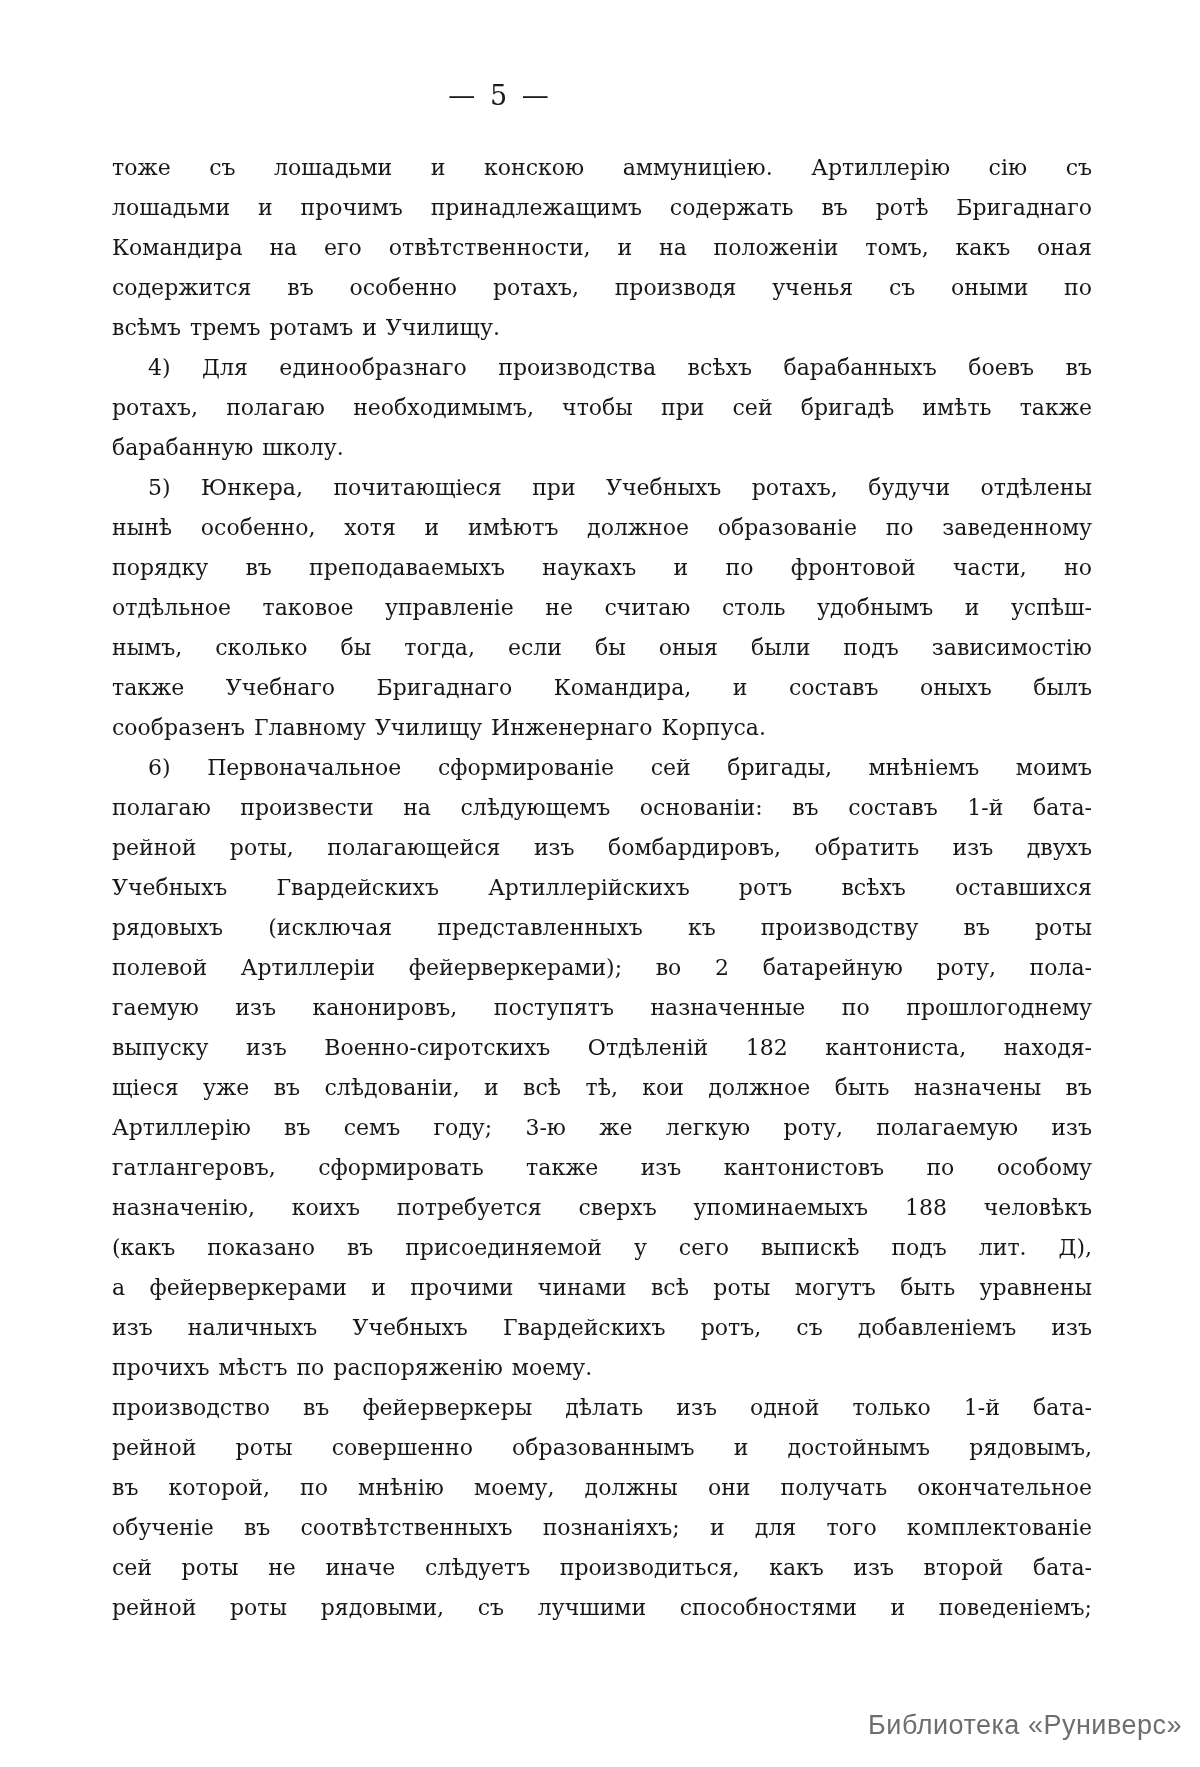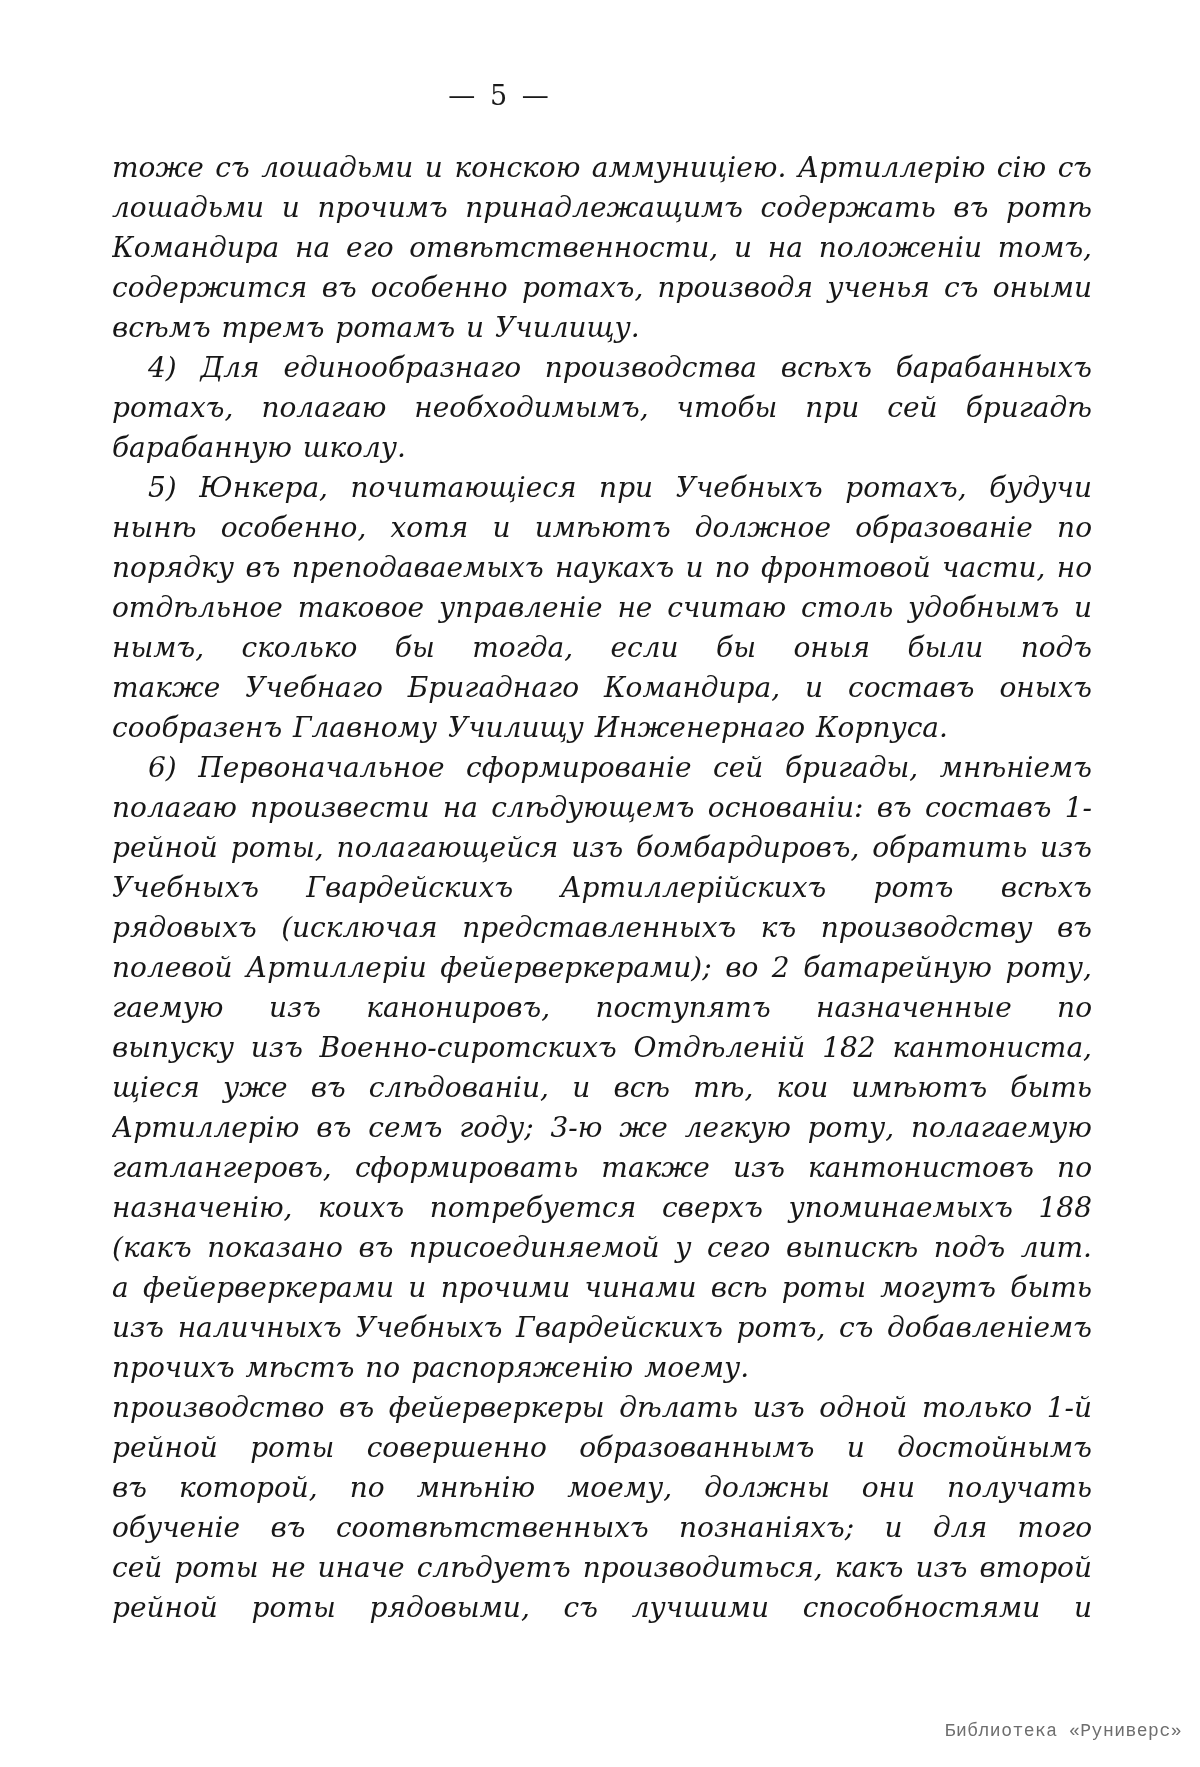--- a/index.html
+++ b/index.html
@@ -33,41 +33,40 @@
     position: absolute;
     top: 148px;
     left: 112px;
     width: 980px;
   }
   .para {
     margin: 0;
     padding: 0;
   }
   .line {
-    font-size: 28px;
+    font-size: 22px;
     line-height: 40px;
     height: 40px;
     overflow: hidden;
     text-align: justify;
     text-align-last: justify;
     word-spacing: 2px;
-    font-style: italic;
   }
   .line.last {
     text-align-last: left;
   }
   .line.indent {
     text-indent: 36px;
   }
   .watermark {
     position: absolute;
     right: 18px;
     bottom: 26px;
-    font-family: Liberation Mono, monospace;
-    font-size: 18px;
+    font-family: Liberation Sans, sans-serif;
+    font-size: 27px;
     color: #6e6e6e;
     letter-spacing: 0.5px;
   }
 </style>
 </head>
 <body>
 
 <div class="page">
 
   <div class="page-number">— 5 —</div>
@@ -100,21 +99,21 @@
 
     <div class="para">
       <div class="line indent">6) Первоначальное сформированіе сей бригады, мнѣніемъ моимъ</div>
       <div class="line">полагаю произвести на слѣдующемъ основаніи: въ составъ 1-й бата-</div>
       <div class="line">рейной роты, полагающейся изъ бомбардировъ, обратить изъ двухъ</div>
       <div class="line">Учебныхъ Гвардейскихъ Артиллерійскихъ ротъ всѣхъ оставшихся</div>
       <div class="line">рядовыхъ (исключая представленныхъ къ производству въ роты</div>
       <div class="line">полевой Артиллеріи фейерверкерами); во 2 батарейную роту, пола-</div>
       <div class="line">гаемую изъ канонировъ, поступятъ назначенные по прошлогоднему</div>
       <div class="line">выпуску изъ Военно-сиротскихъ Отдѣленій 182 кантониста, находя-</div>
-      <div class="line">щіеся уже въ слѣдованіи, и всѣ тѣ, кои имѣютъ быть назначены въ</div>
+      <div class="line">щіеся уже въ слѣдованіи, и всѣ тѣ, кои должное быть назначены въ</div>
       <div class="line">Артиллерію въ семъ году; 3-ю же легкую роту, полагаемую изъ</div>
       <div class="line">гатлангеровъ, сформировать также изъ кантонистовъ по особому</div>
       <div class="line">назначенію, коихъ потребуется сверхъ упоминаемыхъ 188 человѣкъ</div>
       <div class="line">(какъ показано въ присоединяемой у сего выпискѣ подъ лит. Д),</div>
       <div class="line">а фейерверкерами и прочими чинами всѣ роты могутъ быть уравнены</div>
       <div class="line">изъ наличныхъ Учебныхъ Гвардейскихъ ротъ, съ добавленіемъ изъ</div>
       <div class="line last">прочихъ мѣстъ по распоряженію моему.</div>
     </div>
 
     <div class="para">

